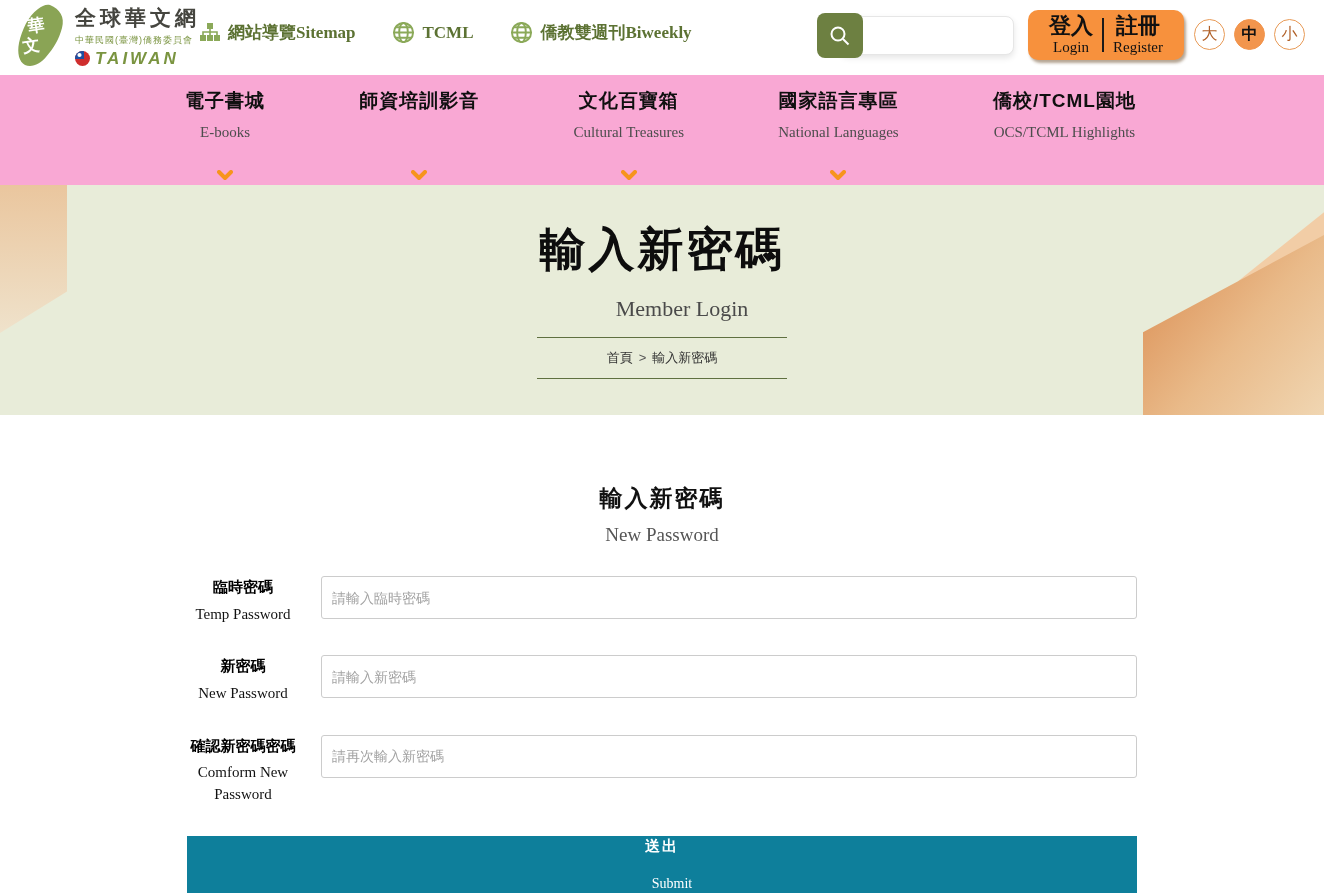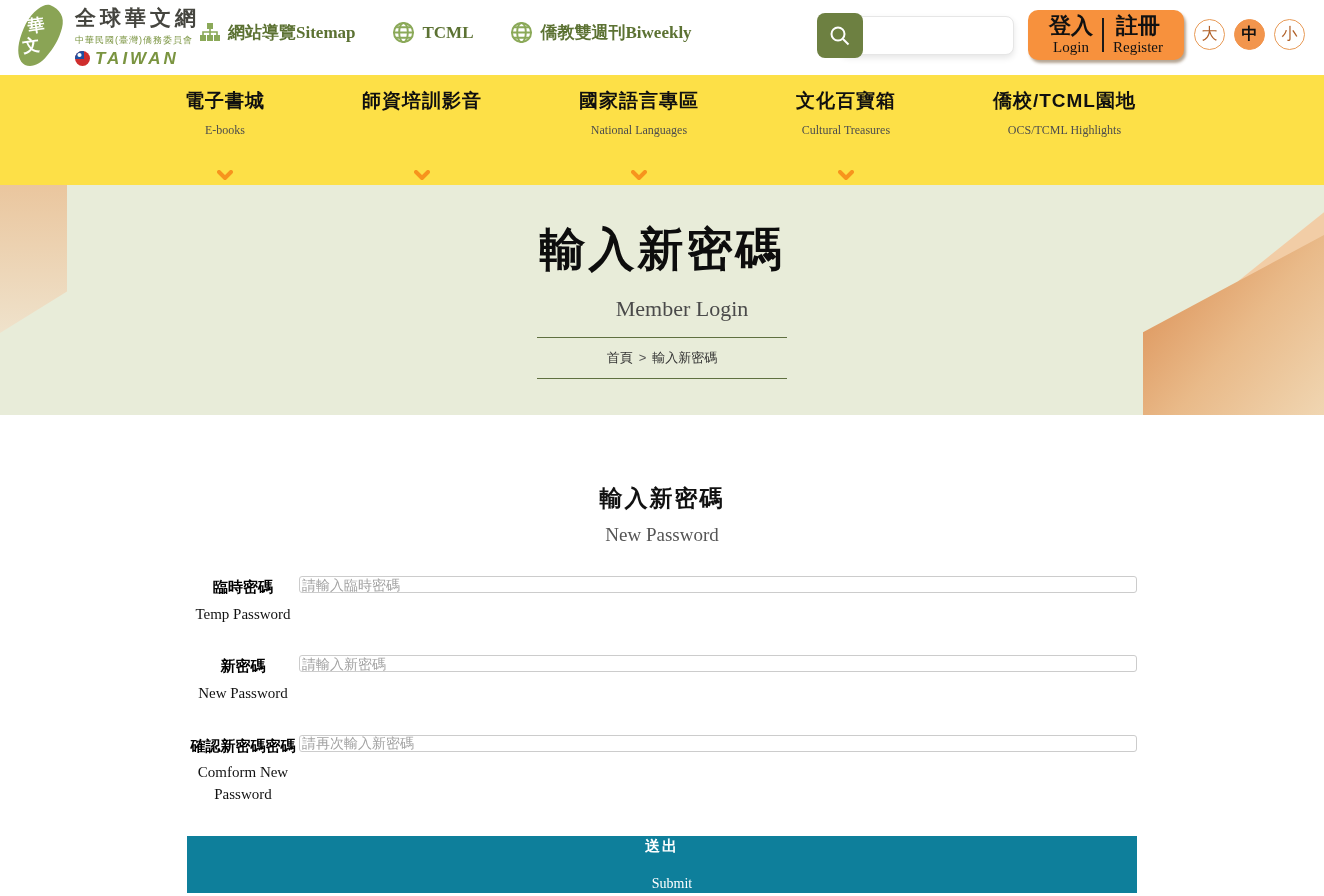--- a/index.html
+++ b/index.html
@@ -32,25 +32,25 @@
   .auth-zh { font-size:22px; font-weight:bold; color:#111; }
   .auth-en { font-family:"Liberation Serif",serif; font-size:15px; color:#111; }
   .auth-sep { width:2px; height:34px; background:#1a1a1a; }
 
   .font-sizes { position:absolute; left:1194px; top:19px; display:flex; gap:9px; }
   .fs-circle { width:31px; height:31px; border-radius:50%; border:1px solid #e89a56; background:#fff;
                color:#b05f26; display:flex; align-items:center; justify-content:center; font-size:16px; cursor:pointer; }
   .fs-circle.active { background:#f2954d; border-color:#f2954d; color:#111; font-weight:bold; }
 
   
-  .nav { position:relative; height:110px; background:#fde047; }
+  .nav { position:relative; height:110px; background:#f9a8d4; }
   .nav-items { position:absolute; left:185px; right:188px; top:13px; bottom:2px; display:flex; justify-content:space-between; }
   .nav-item { display:flex; flex-direction:column; align-items:center; cursor:pointer; }
   .nav-zh { font-size:19px; font-weight:bold; color:#101010; letter-spacing:1px; white-space:nowrap; }
-  .nav-en { font-family:"Liberation Serif",serif; font-size:12px; color:#4d4d4d; margin-top:7px; text-align:center; line-height:1.5; }
+  .nav-en { font-family:"Liberation Serif",serif; font-size:15px; color:#4d4d4d; margin-top:7px; text-align:center; line-height:1.5; }
   .nav-en.narrow { max-width:122px; }
   .nav-chevron { margin-top:auto; margin-bottom:2px; height:11px; }
 
   
   .banner { position:relative; height:230px; background:#e8ecd9; overflow:hidden; text-align:center; }
   .shape-left { position:absolute; left:0; top:0; width:67px; height:148px;
                 background:linear-gradient(180deg,#eac69e 0%,#efe2cb 100%);
                 clip-path:polygon(0 0,100% 0,100% 72%,0 100%); }
   .shape-right-light { position:absolute; right:0; top:18px; width:86px; height:92px; background:#f2cda6;
                        clip-path:polygon(0 85%,100% 10%,100% 100%); }
@@ -67,22 +67,22 @@
 
   
   .form-section { padding-top:68px; }
   .form-head-zh { text-align:center; font-size:23px; font-weight:bold; color:#111; letter-spacing:2px; }
   .form-head-en { text-align:center; font-family:"Liberation Serif",serif; font-size:19px; color:#555; margin-top:10px; }
   .form-body { width:950px; margin:30px auto 0; }
   .form-row { display:flex; align-items:flex-start; margin-bottom:30px; }
   .form-label { flex:0 0 112px; text-align:center; }
   .label-zh { font-size:15px; font-weight:bold; color:#000; line-height:1.5; }
   .label-en { font-family:"Liberation Serif",serif; font-size:15px; color:#111; line-height:1.45; margin-top:5px; }
-  .form-row input { flex:1; height:17px; border:1px solid #ccc; border-radius:3px;
-                    padding:0 2px; font-size:14px; color:#333; outline:none; }
+  .form-row input { flex:1; margin-left:22px; height:43px; border:1px solid #ccc; border-radius:3px;
+                    padding:0 10px; font-size:14px; color:#333; outline:none; }
   .form-row input::placeholder { color:#a3a3a3; }
   .submit-btn { display:block; width:950px; margin:17px auto 0; height:57px; background:#0e7f9b; border:none;
                 border-radius:0; color:#fff; cursor:pointer; text-align:center; }
   .submit-zh { font-size:15px; font-weight:bold; letter-spacing:2px; }
   .submit-en { font-family:"Liberation Serif",serif; font-size:14px; margin-top:20px;padding-left:20px; }
 </style>
 </head>
 <body>
 
 <div class="page">
@@ -185,30 +185,30 @@
 
       <div class="nav-item">
         <div class="nav-zh">師資培訓影音</div>
         <svg class="nav-chevron" width="16" height="11" viewBox="0 0 16 11" fill="none" stroke="#f7941d" stroke-width="4" stroke-linecap="round" stroke-linejoin="round">
             <path d="M2 2 L8 8 L14 2"></path>
           </svg>
       </div>
 
 
       <div class="nav-item">
+        <div class="nav-zh">文化百寶箱</div>
+        <div class="nav-en">Cultural Treasures</div>
+        <svg class="nav-chevron" width="16" height="11" viewBox="0 0 16 11" fill="none" stroke="#f7941d" stroke-width="4" stroke-linecap="round" stroke-linejoin="round">
+            <path d="M2 2 L8 8 L14 2"></path>
+          </svg>
+      </div>
+
+      <div class="nav-item">
         <div class="nav-zh">國家語言專區</div>
         <div class="nav-en">National Languages</div>
-        <svg class="nav-chevron" width="16" height="11" viewBox="0 0 16 11" fill="none" stroke="#f7941d" stroke-width="4" stroke-linecap="round" stroke-linejoin="round">
-            <path d="M2 2 L8 8 L14 2"></path>
-          </svg>
-      </div>
-
-      <div class="nav-item">
-        <div class="nav-zh">文化百寶箱</div>
-        <div class="nav-en">Cultural Treasures</div>
         <svg class="nav-chevron" width="16" height="11" viewBox="0 0 16 11" fill="none" stroke="#f7941d" stroke-width="4" stroke-linecap="round" stroke-linejoin="round">
             <path d="M2 2 L8 8 L14 2"></path>
           </svg>
       </div>
 
       <div class="nav-item">
         <div class="nav-zh">僑校/TCML園地</div>
         <div class="nav-en">OCS/TCML Highlights</div>
       </div>
 

